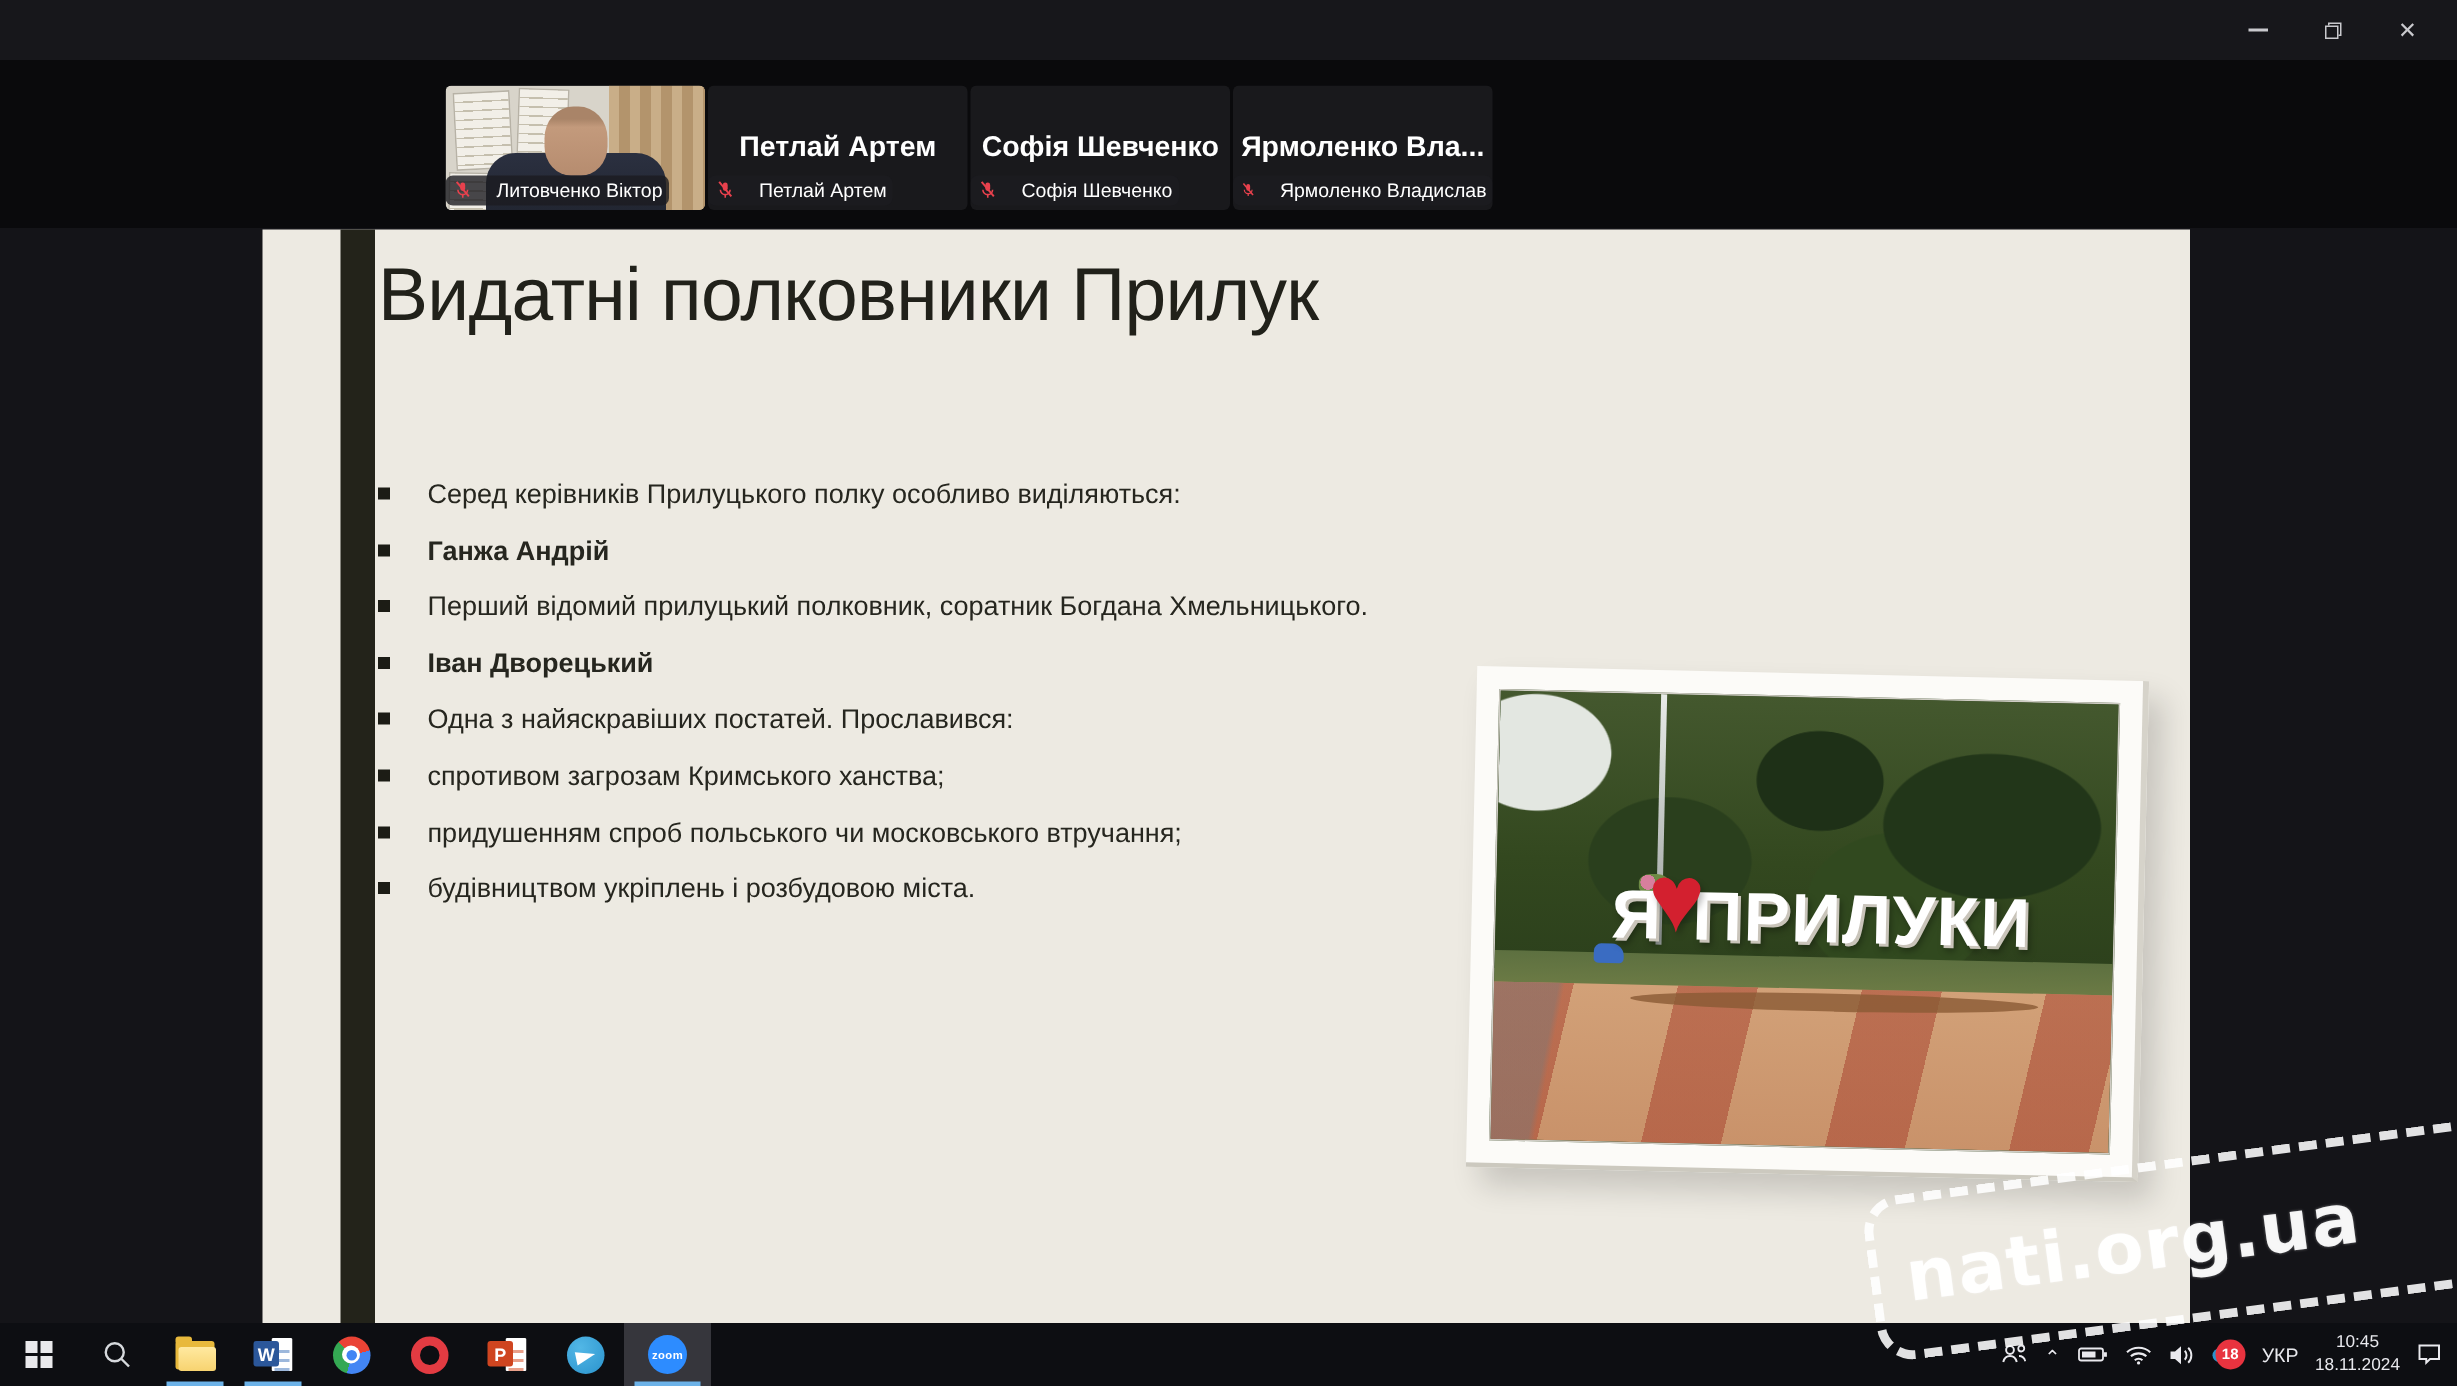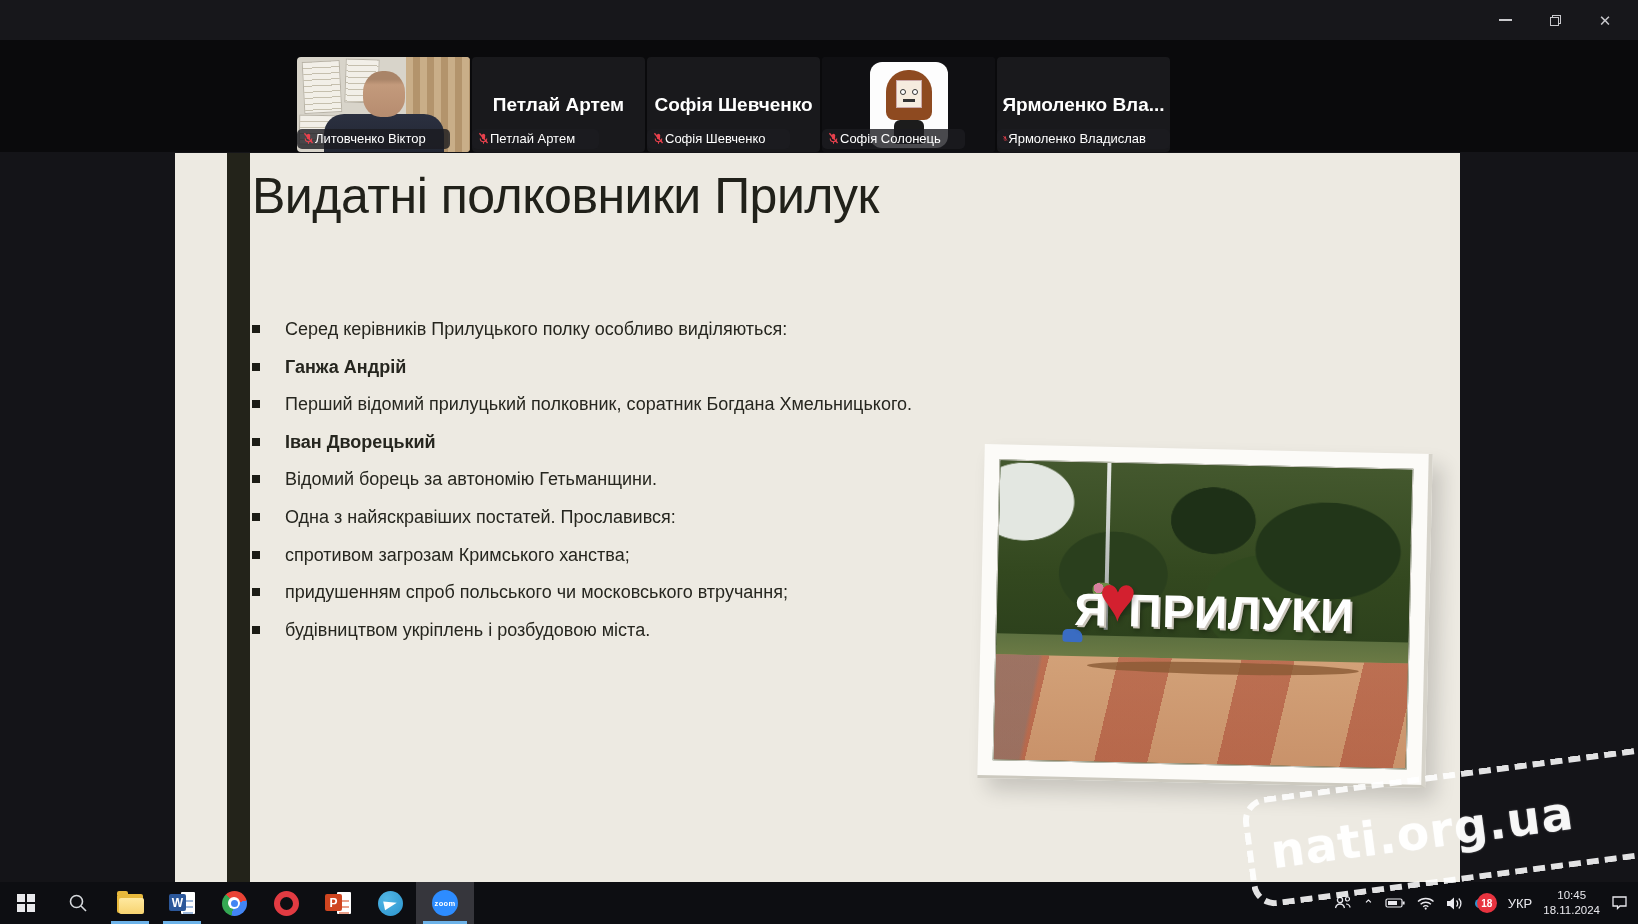--- a/index.html
+++ b/index.html
@@ -13,24 +13,24 @@
   .win-btn { width:50px; height:40px; display:flex; align-items:center; justify-content:center; color:#c9c9cd; cursor:default; }
   .min-glyph { width:13px; height:2px; background:#c9c9cd; }
   .restore-glyph { position:relative; width:11px; height:11px; }
   .restore-glyph .back { position:absolute; top:0; right:0; width:9px; height:9px; border:1.4px solid #c9c9cd; }
   .restore-glyph .front { position:absolute; bottom:0; left:0; width:9px; height:9px; border:1.4px solid #c9c9cd; background:#17171b; }
   .close-glyph { font-size:15px; line-height:1; }
 
   
   .video-strip { position:absolute; top:40px; left:0; width:100%; height:112px; background:#0a0a0c; z-index:4; }
   .strip-row { position:absolute; left:297px; top:17px; width:1000px; height:95px; display:flex; gap:2px; overflow:hidden; }
-  .tile { position:relative; flex:0 0 173px; height:95px; background:#19191c; border-radius:4px; overflow:hidden; }
+  .tile { position:relative; flex:0 0 173px; height:83px; background:#19191c; border-radius:4px; overflow:hidden; }
   .tile.active { border:3px solid #26bf72; }
   .big-name { position:absolute; inset:0; display:flex; align-items:center; justify-content:center; color:#fff; font-weight:700; font-size:19px; white-space:nowrap; }
-  .badge { position:absolute; left:0; bottom:3px; display:flex; align-items:center; gap:0; background:rgba(28,28,32,.8); border-radius:5px; padding:2px 24px 3px 5px; color:#fff; font-size:13px; white-space:nowrap; max-width:100%; }
+  .badge { position:absolute; left:0; bottom:3px; display:flex; align-items:center; gap:16px; background:rgba(28,28,32,.8); border-radius:5px; padding:2px 4px 3px 5px; color:#fff; font-size:13px; white-space:nowrap; max-width:100%; }
   .badge.nomic { padding-left:8px; }
 
   
   .scene-man { position:absolute; inset:0; background:linear-gradient(90deg,#d8d4ca 0 63%,#c4a984 63% 100%); }
   .scene-man .curtain { position:absolute; right:0; top:0; bottom:0; width:37%;
       background:repeating-linear-gradient(90deg,#c9ae88 0 7px,#b3946c 7px 14px); }
   .scene-man .paper { position:absolute; background:#f2efe8; border:1px solid #b7b2a6;
       background-image:repeating-linear-gradient(180deg,transparent 0 5px,#c5bfae 5px 6px); }
   .scene-man .p1 { left:6px; top:4px; width:38px; height:52px; transform:rotate(-3deg); }
   .scene-man .p2 { left:48px; top:2px; width:34px; height:44px; transform:rotate(2deg); }
@@ -221,42 +221,20 @@
           <svg width="13" height="13" viewBox="0 0 16 16">
               <rect x="6" y="2" width="4" height="7" rx="2" fill="#e8414d"></rect>
               <path d="M4 8c0 2.2 1.8 4 4 4s4-1.8 4-4" stroke="#e8414d" fill="none" stroke-width="1.3"></path>
               <line x1="8" y1="12" x2="8" y2="14.5" stroke="#e8414d" stroke-width="1.3"></line>
               <line x1="3" y1="1.5" x2="13" y2="13.5" stroke="#e8414d" stroke-width="1.6"></line>
             </svg>
           <span>Софія Шевченко</span>
         </div>
       </div>
 
-      <div class="tile">
-        <div class="card-wrap">
-          <div class="girl-card">
-            <div class="hair"></div>
-            <div class="face">
-                <span class="eye l"></span>
-                <span class="eye r"></span>
-                <span class="mouth"></span>
-              </div>
-            <div class="body"></div>
-          </div>
-        </div>
-        <div class="badge">
-          <svg width="13" height="13" viewBox="0 0 16 16">
-              <rect x="6" y="2" width="4" height="7" rx="2" fill="#e8414d"></rect>
-              <path d="M4 8c0 2.2 1.8 4 4 4s4-1.8 4-4" stroke="#e8414d" fill="none" stroke-width="1.3"></path>
-              <line x1="8" y1="12" x2="8" y2="14.5" stroke="#e8414d" stroke-width="1.3"></line>
-              <line x1="3" y1="1.5" x2="13" y2="13.5" stroke="#e8414d" stroke-width="1.6"></line>
-            </svg>
-          <span>Софія Солонець</span>
-        </div>
-      </div>
 
       <div class="tile">
         <div class="big-name">Ярмоленко Вла...</div>
         <div class="badge">
           <svg width="13" height="13" viewBox="0 0 16 16">
               <rect x="6" y="2" width="4" height="7" rx="2" fill="#e8414d"></rect>
               <path d="M4 8c0 2.2 1.8 4 4 4s4-1.8 4-4" stroke="#e8414d" fill="none" stroke-width="1.3"></path>
               <line x1="8" y1="12" x2="8" y2="14.5" stroke="#e8414d" stroke-width="1.3"></line>
               <line x1="3" y1="1.5" x2="13" y2="13.5" stroke="#e8414d" stroke-width="1.6"></line>
             </svg>
@@ -269,21 +247,20 @@
 
   <div class="main-area">
     <div class="slide">
       <div class="accent-bar"></div>
       <h1 class="slide-title">Видатні полковники Прилук</h1>
       <ul class="bullets">
           <li>Серед керівників Прилуцького полку особливо виділяються:</li>
           <li class="b">Ганжа Андрій</li>
           <li>Перший відомий прилуцький полковник, соратник Богдана Хмельницького.</li>
           <li class="b">Іван Дворецький</li>
-          <li>Відомий борець за автономію Гетьманщини.</li>
           <li>Одна з найяскравіших постатей. Прославився:</li>
           <li>спротивом загрозам Кримського ханства;</li>
           <li>придушенням спроб польського чи московського втручання;</li>
           <li>будівництвом укріплень і розбудовою міста.</li>
         </ul>
 
       <div class="photo-frame">
         <div class="photo">
           <div class="trees"></div>
           <div class="grass"></div>

